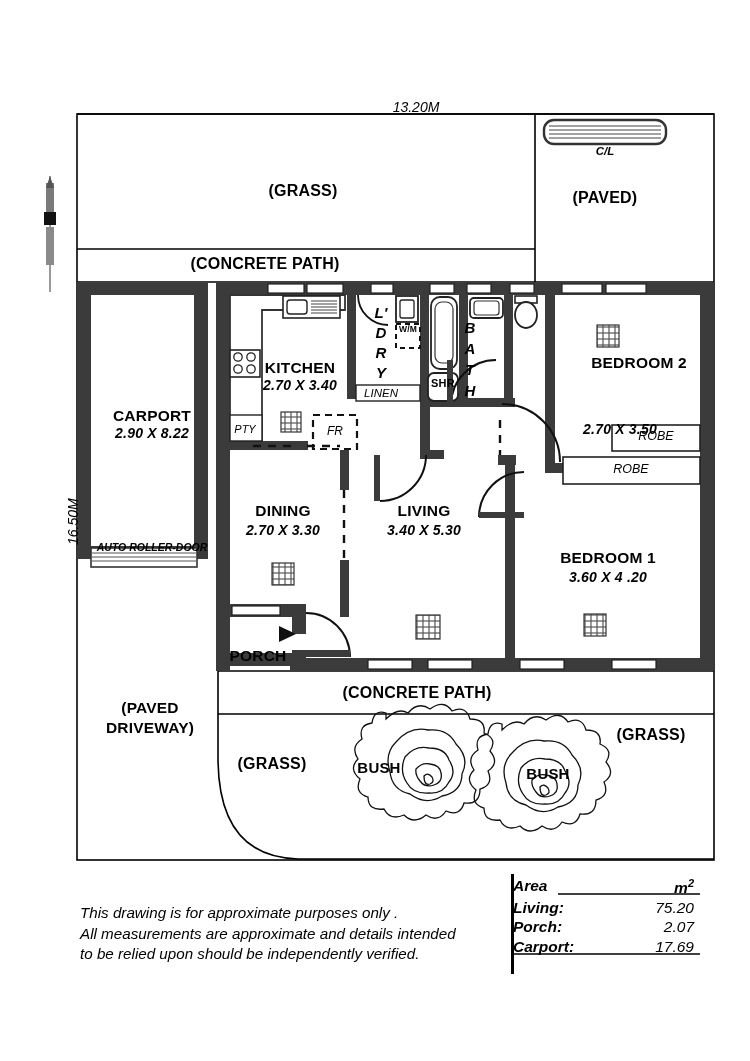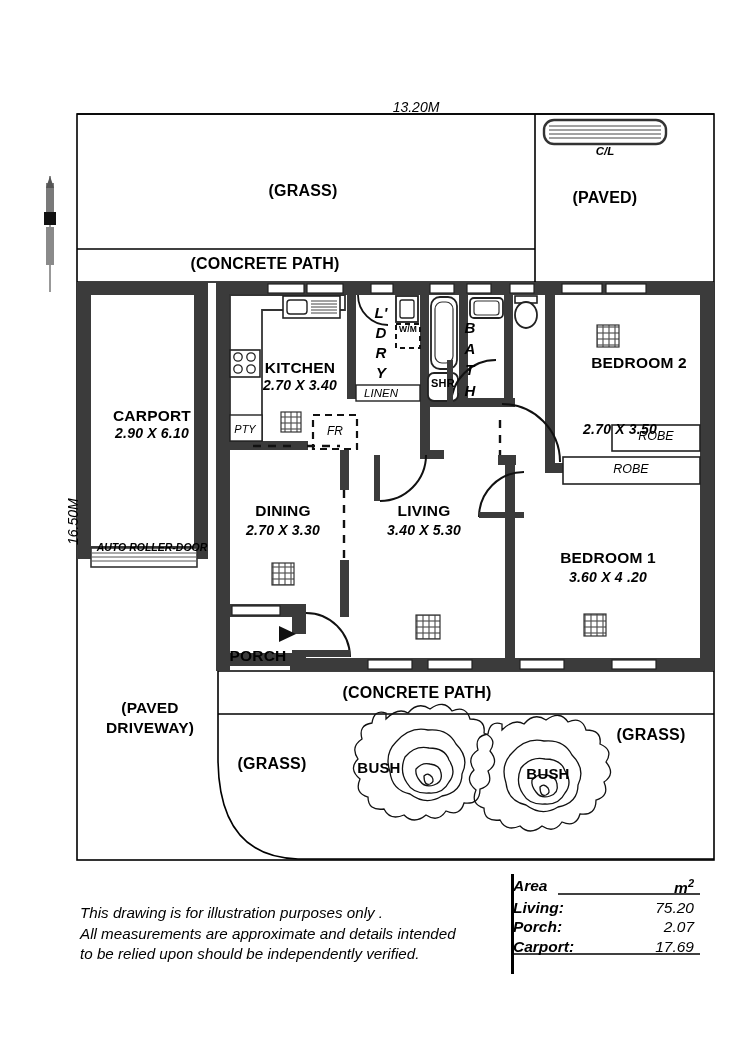--- a/index.html
+++ b/index.html
@@ -289,21 +289,21 @@
 <div class="lbl ctr" style="left:150px;top:700px;font-size:15.5px;">(PAVED</div>
 <div class="lbl ctr" style="left:150px;top:720px;font-size:15.5px;">DRIVEWAY)</div>
 
 <div class="lbl ctr grass" style="left:272px;top:756px;">(GRASS)</div>
 <div class="lbl ctr grass" style="left:651px;top:727px;">(GRASS)</div>
 
 <div class="lbl ctr" style="left:379px;top:760px;font-size:15px;">BUSH</div>
 <div class="lbl ctr" style="left:548px;top:766px;font-size:15px;">BUSH</div>
 
 <div class="lbl ctr rm" style="left:152px;top:408px;">CARPORT</div>
-<div class="lbl ctr rmdim" style="left:152px;top:426px;">2.90 X 6.10</div>
+<div class="lbl ctr rmdim" style="left:152px;top:426px;">2.90 X 8.22</div>
 
 <div class="lbl ctr rm" style="left:300px;top:360px;">KITCHEN</div>
 <div class="lbl ctr rmdim" style="left:300px;top:378px;">2.70 X 3.40</div>
 
 <div class="lbl ctr rm" style="left:283px;top:503px;">DINING</div>
 <div class="lbl ctr rmdim" style="left:283px;top:523px;">2.70 X 3.30</div>
 
 <div class="lbl ctr rm" style="left:424px;top:503px;">LIVING</div>
 <div class="lbl ctr rmdim" style="left:424px;top:523px;">3.40 X 5.30</div>
 
@@ -362,18 +362,18 @@
     </tr>
   </tbody>
       </table>
   <svg width="189" height="102" style="position:absolute;left:0;top:0;pointer-events:none;">
     <line x1="47" y1="20" x2="189" y2="20" stroke="#000" stroke-width="1.6"></line>
     <line x1="0" y1="80" x2="189" y2="80" stroke="#000" stroke-width="1.6"></line>
   </svg>
 </div>
 
 <div id="disc">
-  <div>This drawing is for illustration purposes only .</div>
+  <div>This drawing is for approximate purposes only .</div>
   <div>All measurements are approximate and details intended</div>
   <div>to be relied upon should be independently verified.</div>
 </div>
 
 </div>
 
 </body></html>

